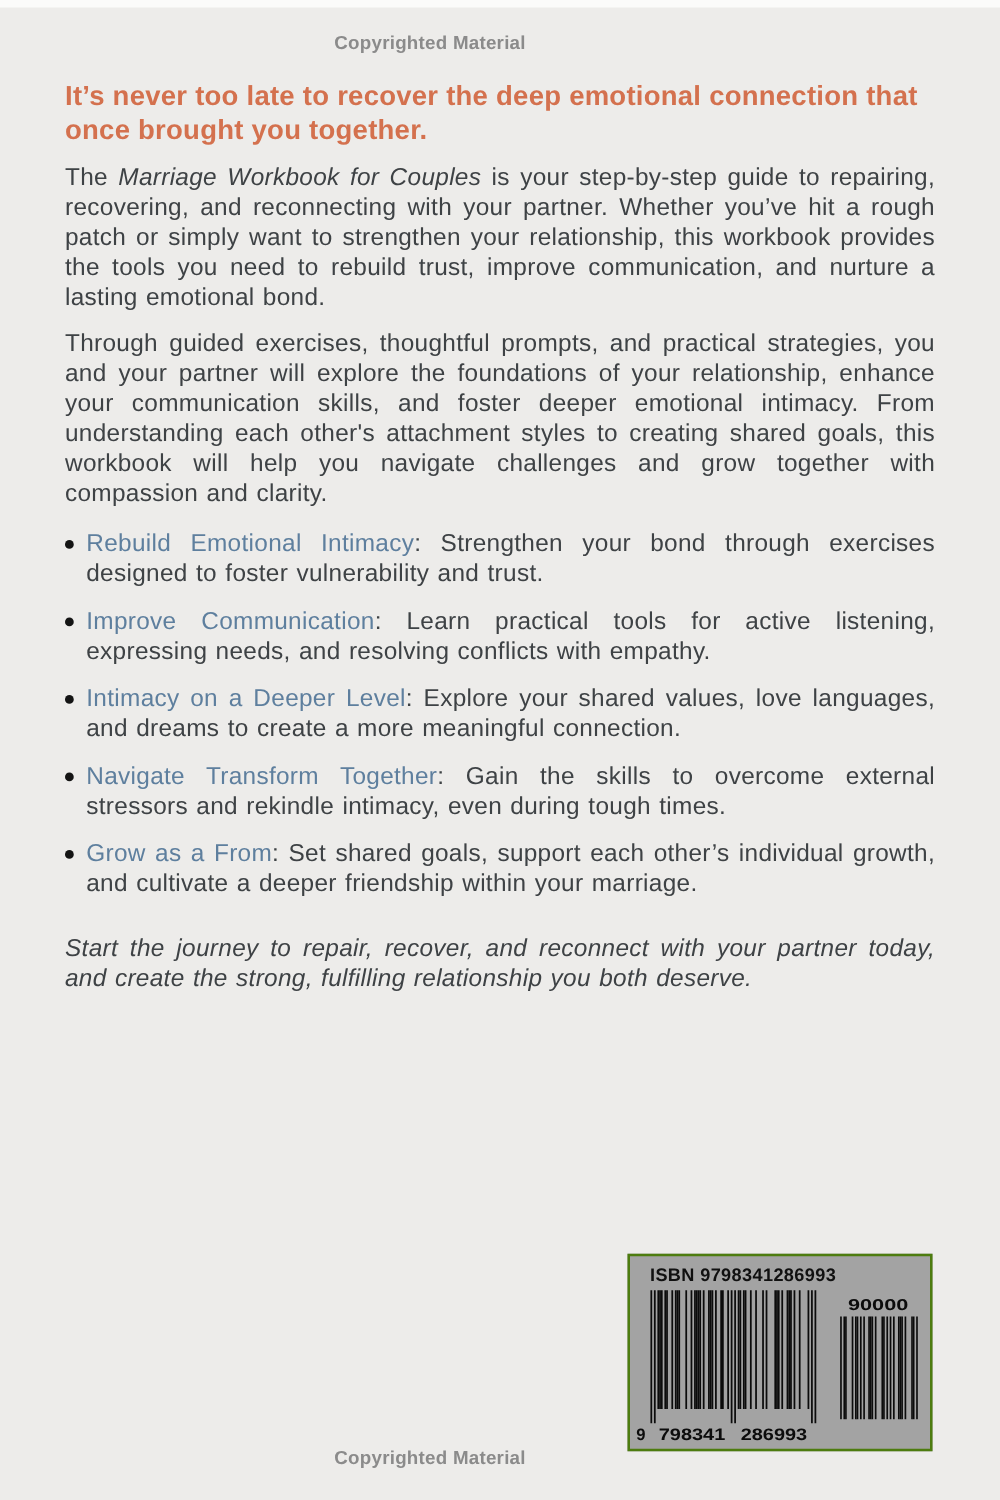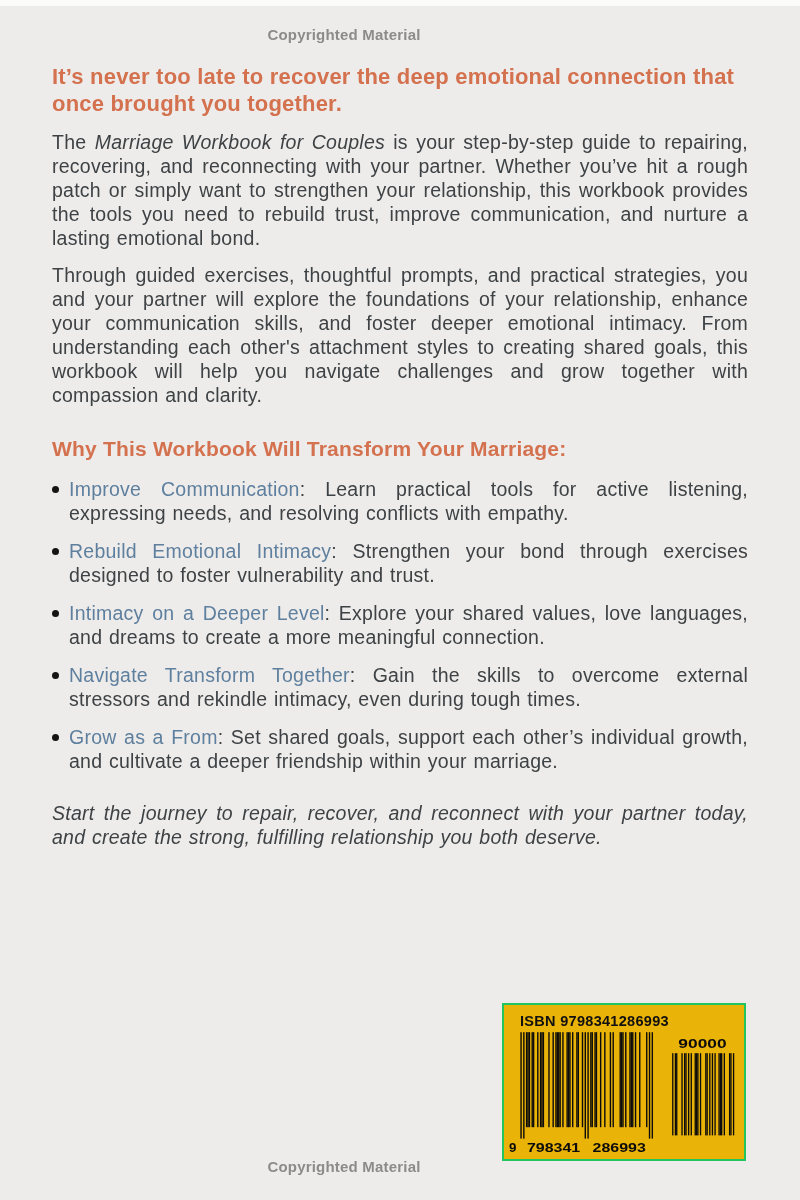--- a/index.html
+++ b/index.html
@@ -49,21 +49,21 @@
   }
   .bullet-list li::before {
     content:""; position:absolute; left:0; top:9px;
     width:7px; height:7px; border-radius:50%; background:#141414;
   }
   .lead { color:#5e7f9e; }
   .closing { margin-top:28px;font-style:italic; }
   .barcode-box {
     position:absolute; left:502px; top:1003px;
     width:244px; height:158px; box-sizing:border-box;
-    background:#eab308; border:2px solid #22c55e;
+    background:#a3a3a3; border:2px solid #4d7c0f;
     padding:8px 8px 4px 4px;
   }
   .isbn-label {
     font-size:14.5px; font-weight:bold; color:#101010;
     letter-spacing:.3px; margin:0 0 2px 12px;
   }
   .bc-row { display:flex; align-items:flex-end; }
   .bc-main-col { display:flex; flex-direction:column; }
   svg.bc { display:block; fill:#0c0c0c; }
   svg.bc text {
@@ -80,25 +80,24 @@
 
 <div class="content">
 
   <h1 class="headline">It’s never too late to recover the deep emotional connection that once brought you together.</h1>
 
   <p class="body-p"><span>The </span><span class="italic">Marriage Workbook for Couples</span><span> is your step-by-step guide to repairing, recovering, and reconnecting with your partner. Whether you’ve hit a rough patch or simply want to strengthen your relationship, this workbook provides the tools you need to rebuild trust, improve communication, and nurture a lasting emotional bond.</span></p>
 
   <p class="body-p">Through guided exercises, thoughtful prompts, and practical strategies, you and your partner will explore the foundations of your relationship, enhance your communication skills, and foster deeper emotional intimacy. From understanding each other's attachment styles to creating shared goals, this workbook will help you navigate challenges and grow together with compassion and clarity.</p>
 
 
-  <h2 class="subheading">Why This Workbook Will Transform Your Marriage:</h2>
 
   <ul class="bullet-list">
+    <li><span class="lead">Rebuild Emotional Intimacy</span><span>: Strengthen your bond through exercises designed to foster vulnerability and trust.</span></li>
     <li><span class="lead">Improve Communication</span><span>: Learn practical tools for active listening, expressing needs, and resolving conflicts with empathy.</span></li>
-    <li><span class="lead">Rebuild Emotional Intimacy</span><span>: Strengthen your bond through exercises designed to foster vulnerability and trust.</span></li>
     <li><span class="lead">Intimacy on a Deeper Level</span><span>: Explore your shared values, love languages, and dreams to create a more meaningful connection.</span></li>
     <li><span class="lead">Navigate Transform Together</span><span>: Gain the skills to overcome external stressors and rekindle intimacy, even during tough times.</span></li>
     <li><span class="lead">Grow as a From</span><span>: Set shared goals, support each other’s individual growth, and cultivate a deeper friendship within your marriage.</span></li>
   </ul>
 
   <p class="body-p closing">Start the journey to repair, recover, and reconnect with your partner today, and create the strong, fulfilling relationship you both deserve.</p>
 
 </div>
 
 <div class="barcode-box">

